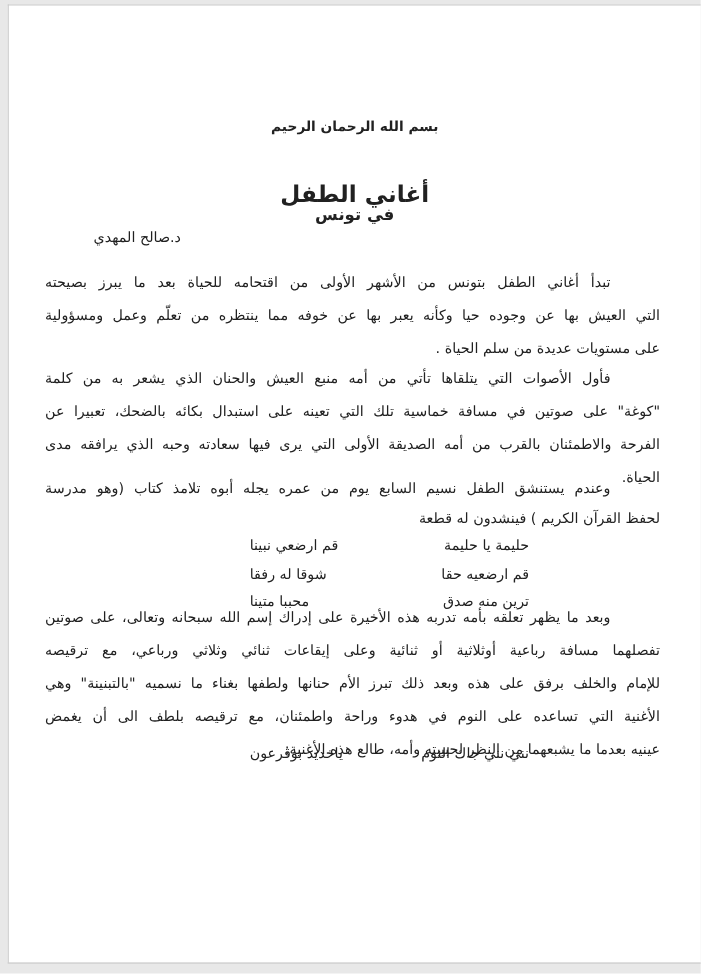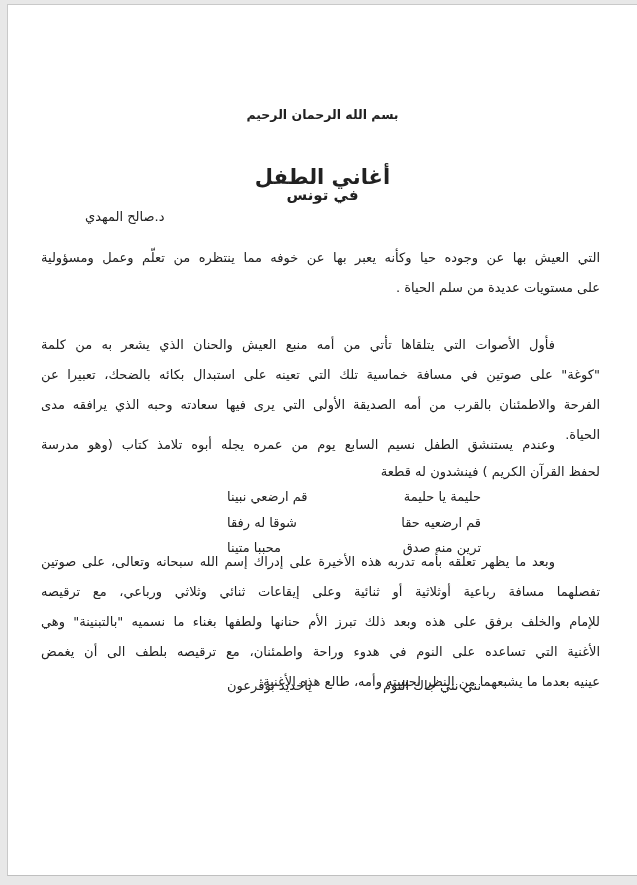--- a/index.html
+++ b/index.html
@@ -46,20 +46,21 @@
 
   <div class="block center bismillah">بسم الله الرحمان الرحيم</div>
 
   <div class="block center title">أغاني الطفل</div>
 
   <div class="block center subtitle">في تونس</div>
 
   <div class="block author">د.صالح المهدي</div>
 
   <div class="para p1">
+    <div class="line first">تبدأ أغاني الطفل بتونس من الأشهر الأولى من اقتحامه للحياة بعد ما يبرز بصيحته</div>
     <div class="line">التي العيش بها عن وجوده حيا وكأنه يعبر بها عن خوفه مما ينتظره من تعلّم وعمل ومسؤولية</div>
     <div class="line last">على مستويات عديدة من سلم الحياة .</div>
   </div>
 
   <div class="para p2">
     <div class="line first">فأول الأصوات التي يتلقاها تأتي من أمه منبع العيش والحنان الذي يشعر به من كلمة</div>
     <div class="line">"كوغة" على صوتين في مسافة خماسية تلك التي تعينه على استبدال بكائه بالضحك، تعبيرا عن</div>
     <div class="line">الفرحة والاطمئنان بالقرب من أمه الصديقة الأولى التي يرى فيها سعادته وحبه الذي يرافقه مدى</div>
     <div class="line last">الحياة.</div>
   </div>

